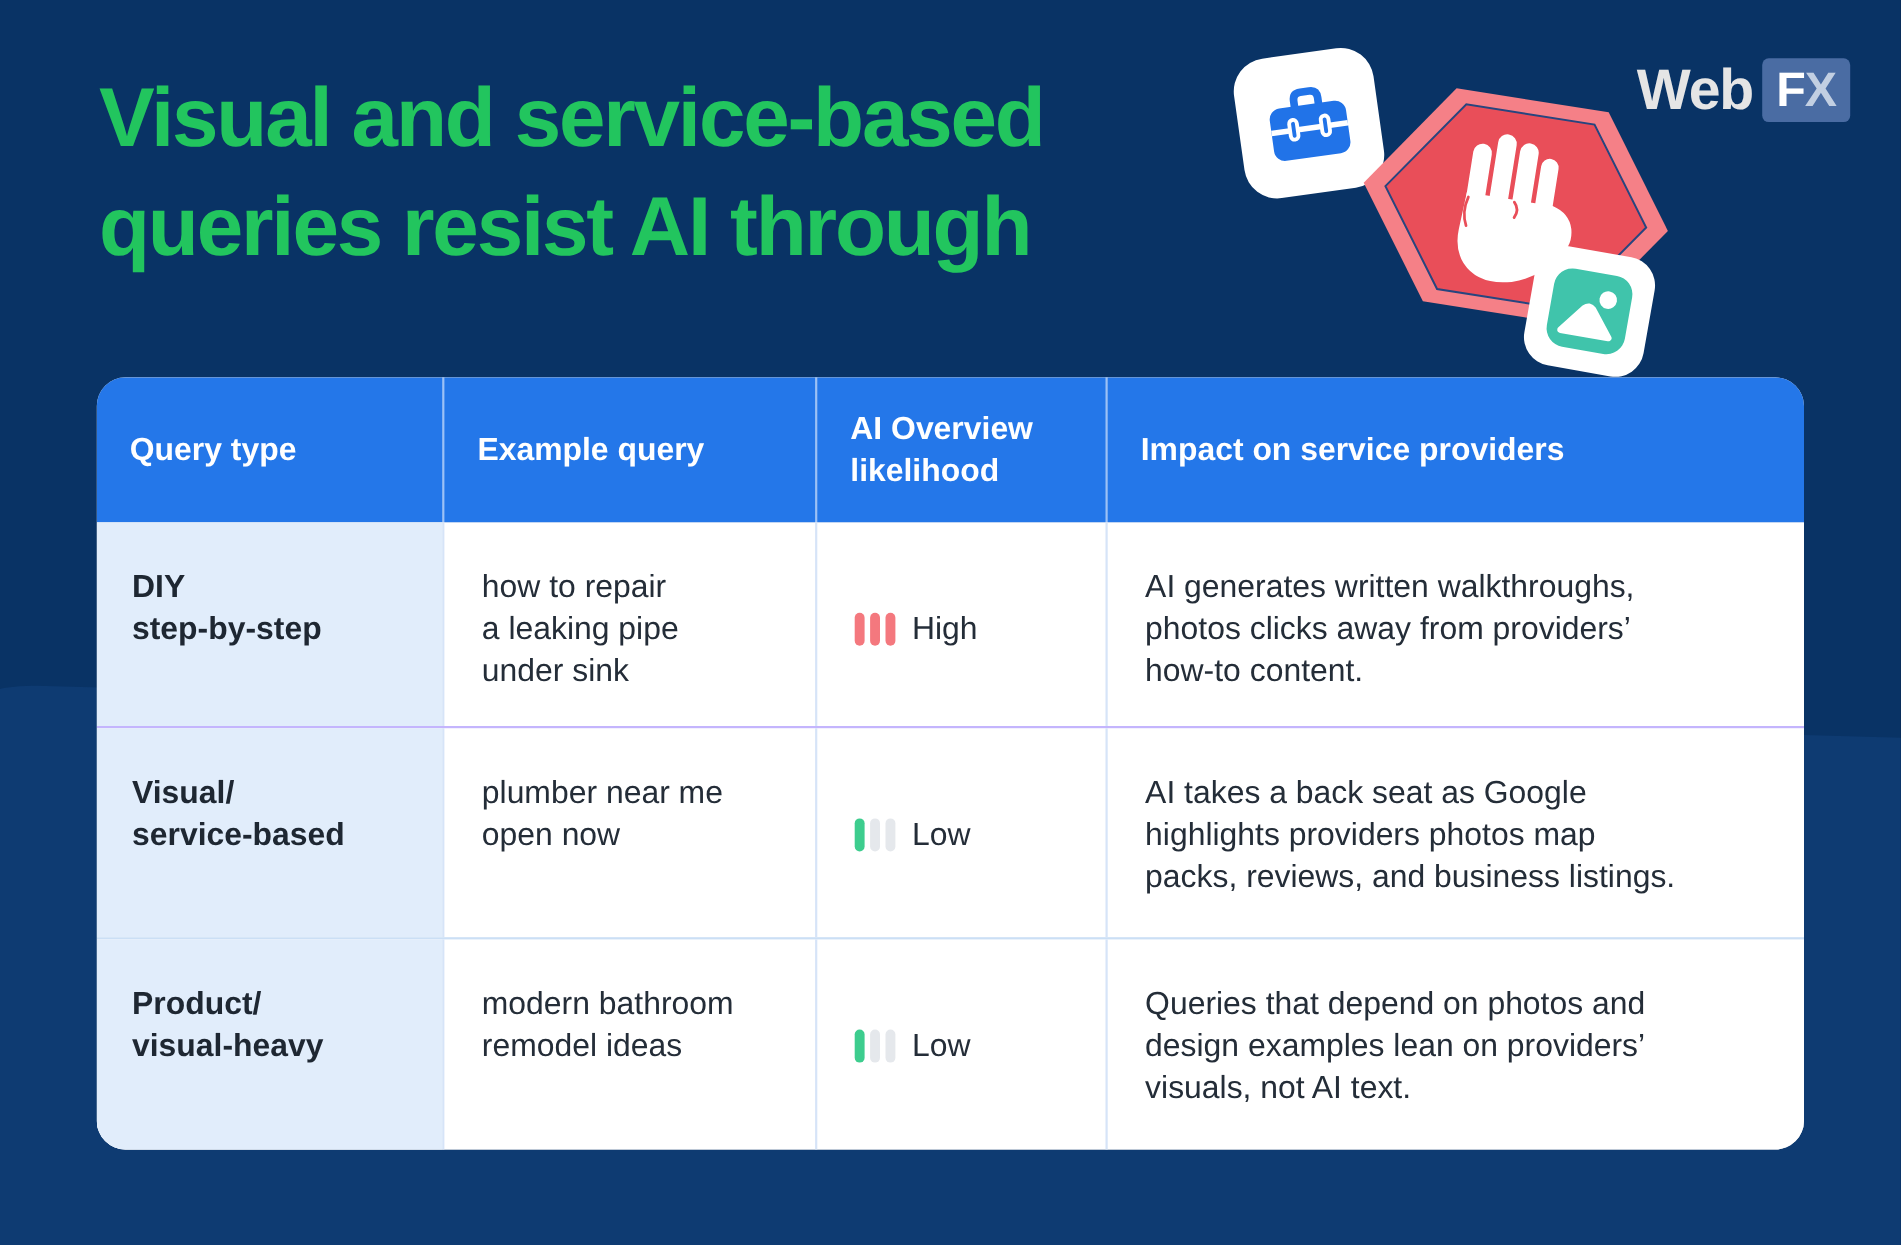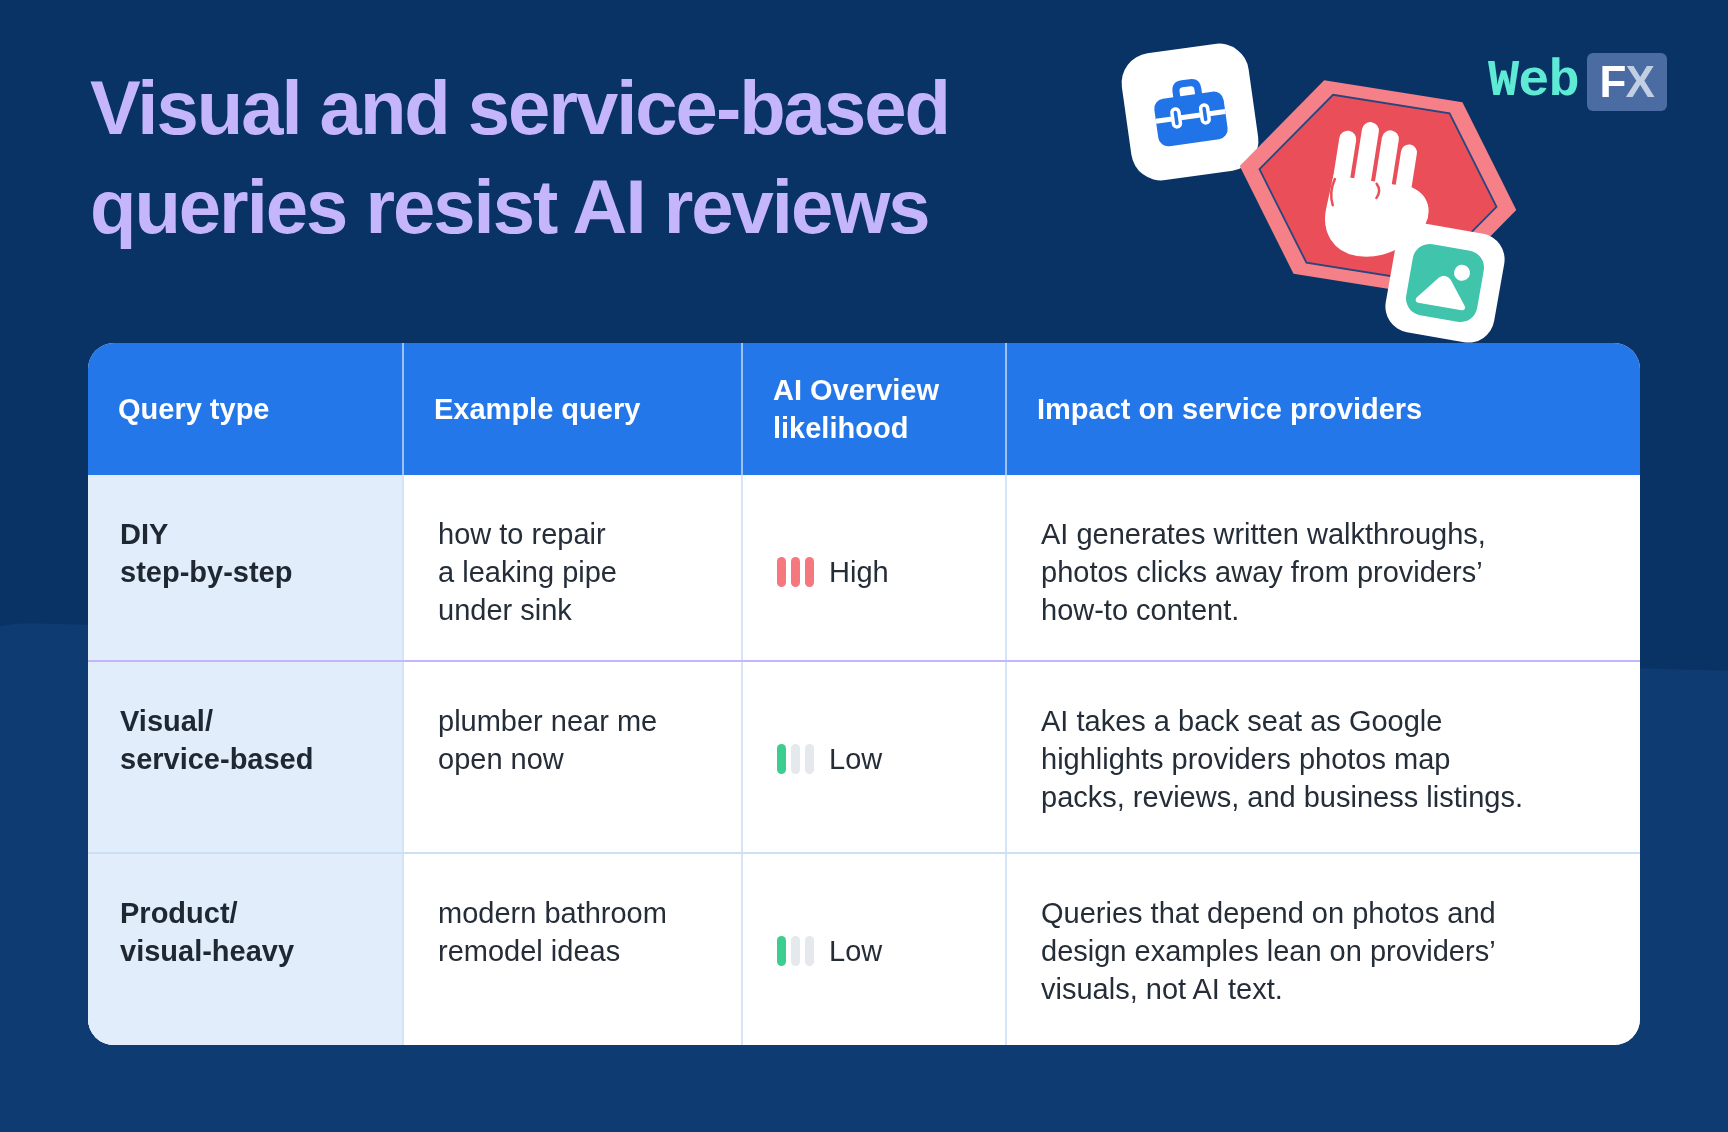--- a/index.html
+++ b/index.html
@@ -8,29 +8,29 @@
     background:#093365;
     font-family:"Liberation Sans","DejaVu Sans",sans-serif;
   }
   .bg-band{
     position:absolute;left:-120px;top:650px;width:2200px;height:900px;
     background:#0E3B72;border-radius:140px;transform:rotate(1.6deg);
   }
   
   .title{
     position:absolute;left:90px;top:58px;margin:0;
-    color:#c4b5fd;font-size:76px;font-weight:700;letter-spacing:-2px;
+    color:#22c55e;font-size:76px;font-weight:700;letter-spacing:-2px;
     line-height:99px;
   }
   .title span{display:block;}
   
   .logo{
     position:absolute;left:1488px;top:52px;display:flex;align-items:center;gap:8px;
   }
-  .logo-web{color:#5eead4;font-size:52px;font-weight:700;letter-spacing:-1px;font-family:Liberation Mono, monospace;}
+  .logo-web{color:#e5e5e5;font-size:52px;font-weight:700;letter-spacing:-1px;}
   .logo-fx{
     background:#4A6CA3;border-radius:6px;width:80px;height:58px;
     display:flex;align-items:center;justify-content:center;
     font-size:44px;font-weight:700;letter-spacing:-1px;
   }
   .logo-f{color:#ffffff;}
   .logo-x{color:#C2CFE2;}
   
   .tile{
     position:absolute;background:#ffffff;display:flex;align-items:center;justify-content:center;
@@ -67,21 +67,21 @@
 </style>
 </head>
 <body>
 
 <div class="canvas">
 
   <div class="bg-band"></div>
 
   <h1 class="title">
       <span>Visual and service-based</span>
-      <span>queries resist AI reviews</span>
+      <span>queries resist AI through</span>
     </h1>
 
   <div class="logo">
     <span class="logo-web">Web</span>
     <span class="logo-fx">
         <span class="logo-f">F</span>
         <span class="logo-x">X</span>
       </span>
   </div>
 

